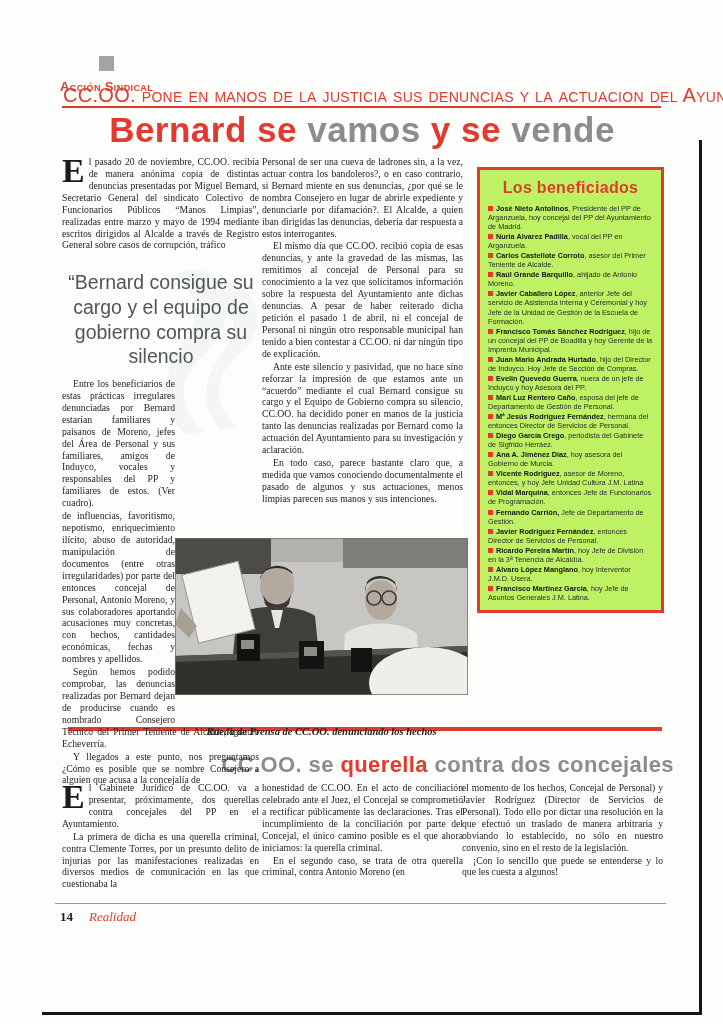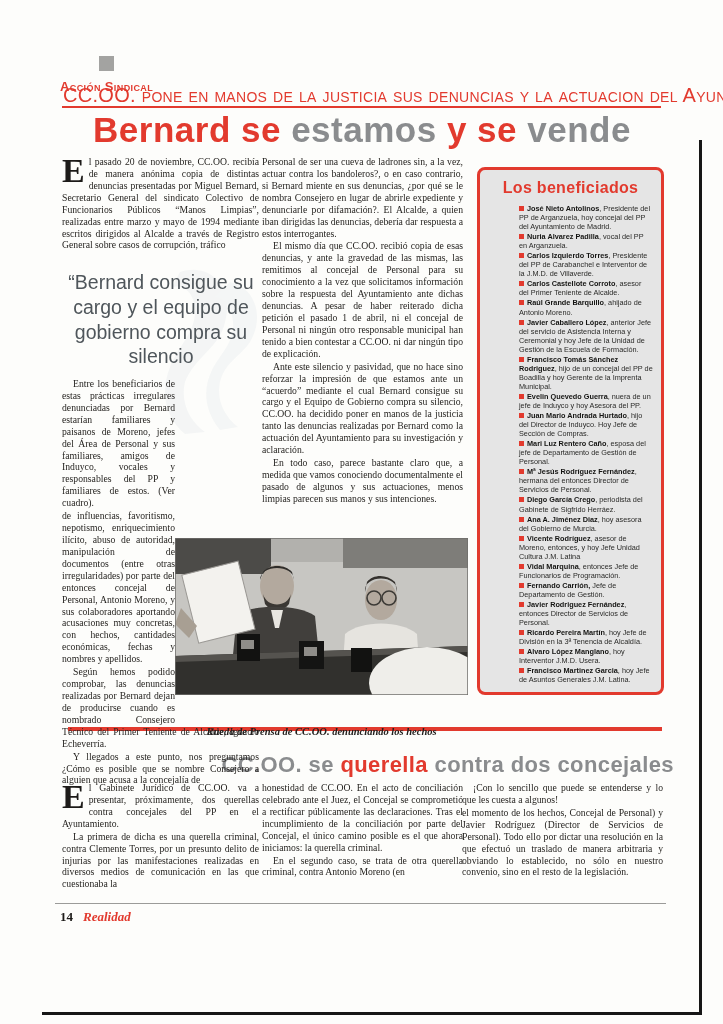--- a/index.html
+++ b/index.html
@@ -48,28 +48,28 @@
   
   .pullquote{
     position:absolute;left:52px;top:270px;width:218px;z-index:2;
     font-family:Liberation Sans, sans-serif;color:#4f565b;
     font-size:19.5px;line-height:1.27;text-align:center;margin:0;
   }
   .watermark{position:absolute;left:150px;top:262px;z-index:1;opacity:.55;}
   
   .sidebar{
     position:absolute;left:477px;top:167px;width:187px;box-sizing:border-box;
-    border:3px solid var(--red);border-radius:8px;background:#e5e5e5;
+    border:3px solid var(--red);border-radius:0;background:#bef264;
     padding:9px 8px 7px 8px;z-index:2;
   }
   .sidebar-title{
     font-family:"Liberation Sans",sans-serif;font-weight:bold;color:var(--red);
     font-size:16px;text-align:center;margin:0 0 7px 0;letter-spacing:.3px;
   }
-  .sidebar-list{font-family:"Liberation Sans",sans-serif;font-size:7.3px;line-height:1.24;color:#2a2a28;margin-left:31px;}
+  .sidebar-list{font-family:"Liberation Sans",sans-serif;font-size:7.3px;line-height:1.24;color:#2a2a28;}
   .sidebar-item{margin-bottom:1px;}
   .bullet{display:inline-block;width:5px;height:5px;background:var(--red);margin-right:3px;}
   .b-name{font-weight:bold;color:#141412;}
   
   .photo{position:absolute;left:175px;top:538px;width:293px;height:157px;z-index:3;}
   .caption{
     position:absolute;left:175px;top:699px;width:293px;text-align:center;z-index:3;
     font-style:italic;font-weight:bold;font-size:10.5px;color:#22201e;margin-top:27px;
   }
   
@@ -78,40 +78,40 @@
     position:absolute;left:62px;top:740px;width:600px;text-align:right;margin:12px;
     font-family:Liberation Sans, sans-serif;font-weight:bold;font-size:22px;letter-spacing:.4px;
   }
   .a2col1{position:absolute;left:62px;top:782px;width:197px;}
   .a2col2{position:absolute;left:262px;top:782px;width:201px;}
   .a2col3{position:absolute;left:462px;top:782px;width:201px;}
   
   .footer-rule{position:absolute;left:55px;top:903px;width:611px;height:1px;background:#9b9b99;}
   .footer{position:absolute;left:60px;top:909px;font-size:13px;}
   .page-num{font-weight:bold;color:#1c1a18;}
-  .mag-name{font-style:italic;font-weight:bold;color:var(--red);margin-left:10px;}
+  .mag-name{font-style:italic;font-weight:normal;color:var(--red);margin-left:16px;}
   
   .scan-right{position:absolute;left:699px;top:140px;width:3px;height:874px;background:#161616;}
   .scan-bottom{position:absolute;left:42px;top:1012px;width:660px;height:3px;background:#161616;}
 </style>
 </head>
 <body>
 
 <div class="page">
 
   <div class="section-row">
     <div class="section-square"></div>
     <div class="section-label">Acción Sindical</div>
   </div>
   <div class="kicker">CC.OO. pone en  manos de la justicia sus denuncias y la actuacion del Ayuntamiento</div>
   <div class="kicker-rule"></div>
 
   <h1 class="title1">
     
-  <span data-color="red">Bernard se </span><span data-color="gray">estamos </span><span data-color="red">y se </span><span data-color="gray">vende</span></h1>
+  <span data-color="red">Bernard se </span><span data-color="gray">vamos </span><span data-color="red">y se </span><span data-color="gray">vende</span></h1>
 
   <svg class="watermark" width="120" height="175" viewBox="0 0 120 175">
     <path d="M30 10 C60 0 85 25 75 60 C70 85 45 95 35 120 C30 140 40 160 55 170 L35 172 C15 155 10 130 20 105 C28 85 45 70 45 50 C45 32 35 22 22 25 Z" fill="#edf0f1"></path>
     <path d="M80 20 C105 25 115 55 100 80 C90 95 75 100 70 120 C66 138 75 155 88 165 L70 168 C55 150 52 128 62 108 C70 92 85 80 83 60 C82 45 75 35 65 35 Z" fill="#eef1f2"></path>
   </svg>
 
   <div class="a1col1 bodytext">
     <p>
       <span class="dropcap">E</span><span>l pasado 20 de noviembre, CC.OO. recibía de manera anónima copia de distintas denuncias presentadas por Miguel Bernard, Secretario General del sindicato Colectivo de Funcionarios Públicos “Manos Limpias”, realizadas entre marzo y mayo de 1994  mediante escritos dirigidos al Alcalde a través de Registro General sobre casos de corrupción, tráfico</span>
     </p>
@@ -142,46 +142,43 @@
 
         <div class="sidebar-item">
           <span class="bullet"></span><span class="b-name">José Nieto Antolinos</span><span>, Presidente del PP de Arganzuela, hoy concejal del PP del Ayuntamiento de Madrid.</span>
         </div>
 
 
         <div class="sidebar-item">
           <span class="bullet"></span><span class="b-name">Nuria Alvarez Padilla</span><span>, vocal del PP en Arganzuela.</span>
         </div>
 
-        <div class="sidebar-item">
-          <span class="bullet"></span><span class="b-name">Carlos Izquierdo Torres</span><span>, Presidente del PP de Carabanchel e Interventor de la J.M.D. de Villaverde.</span>
-        </div>
 
         <div class="sidebar-item">
           <span class="bullet"></span><span class="b-name">Carlos Castellote Corroto</span><span>, asesor del Primer Teniente de Alcalde.</span>
         </div>
 
         <div class="sidebar-item">
           <span class="bullet"></span><span class="b-name">Raúl Grande Barquillo</span><span>, ahijado de Antonio Moreno.</span>
         </div>
 
         <div class="sidebar-item">
           <span class="bullet"></span><span class="b-name">Javier Caballero López</span><span>, anterior Jefe del servicio de Asistencia Interna y  Ceremonial y hoy Jefe de la Unidad de Gestión de la Escuela de Formación.</span>
         </div>
 
         <div class="sidebar-item">
           <span class="bullet"></span><span class="b-name">Francisco Tomás Sánchez Rodriguez</span><span>, hijo de un concejal del PP de Boadilla y hoy Gerente de la Imprenta Municipal.</span>
         </div>
 
         <div class="sidebar-item">
+          <span class="bullet"></span><span class="b-name">Juan Mario Andrada Hurtado</span><span>, hijo del Director de Induyco. Hoy Jefe de Sección de Compras.</span>
+        </div>
+
+        <div class="sidebar-item">
           <span class="bullet"></span><span class="b-name">Evelin Quevedo Guerra</span><span>, nuera de un jefe de Induyco y hoy  Asesora del PP.</span>
-        </div>
-
-        <div class="sidebar-item">
-          <span class="bullet"></span><span class="b-name">Juan Mario Andrada Hurtado</span><span>, hijo del Director de Induyco. Hoy Jefe de Sección de Compras.</span>
         </div>
 
         <div class="sidebar-item">
           <span class="bullet"></span><span class="b-name">Mari Luz Rentero Caño</span><span>, esposa del jefe de Departamento de Gestión de Personal.</span>
         </div>
 
         <div class="sidebar-item">
           <span class="bullet"></span><span class="b-name">Mª Jesús Rodríguez Fernández</span><span>, hermana del entonces Director de Servicios de Personal.</span>
         </div>
 
@@ -274,22 +271,22 @@
     <p data-indent="true">La primera de dicha es una querella criminal, contra Clemente Torres, por un presunto delito de injurias por las manifestaciones realizadas en diversos medios de comunicación en las que cuestionaba la</p>
       </div>
   </div>
   <div class="a2col2 bodytext">
 
   <p data-indent="false">honestidad de CC.OO. En el acto de conciliación celebrado ante el Juez, el Concejal se comprometió a rectificar públicamente las declaraciones. Tras el incumplimiento de la conciliación por parte del Concejal, el único camino posible es el que ahora iniciamos: la querella criminal.</p>
       <p data-indent="true">En el segundo caso, se trata de otra querella criminal, contra Antonio Moreno (en</p>
     </div>
   <div class="a2col3 bodytext">
 
-  <p data-indent="true">¡Con lo sencillo que puede se entenderse y lo que les cuesta a algunos!</p>
-      <p data-indent="false">el momento de los hechos, Concejal de Personal) y Javier Rodríguez (Director de Servicios de Personal). Todo ello por dictar una resolución en la que efectuó un traslado de manera arbitraria y obviando lo establecido, no sólo en nuestro convenio, sino en el resto de la legislación.</p>
+  <p data-indent="false">el momento de los hechos, Concejal de Personal) y Javier Rodríguez (Director de Servicios de Personal). Todo ello por dictar una resolución en la que efectuó un traslado de manera arbitraria y obviando lo establecido, no sólo en nuestro convenio, sino en el resto de la legislación.</p>
+      <p data-indent="true">¡Con lo sencillo que puede se entenderse y lo que les cuesta a algunos!</p>
     </div>
 
   <div class="footer-rule"></div>
   <div class="footer">
     <span class="page-num">14</span><span class="mag-name">Realidad</span>
   </div>
 
   <div class="scan-right"></div>
   <div class="scan-bottom"></div>
 </div>

